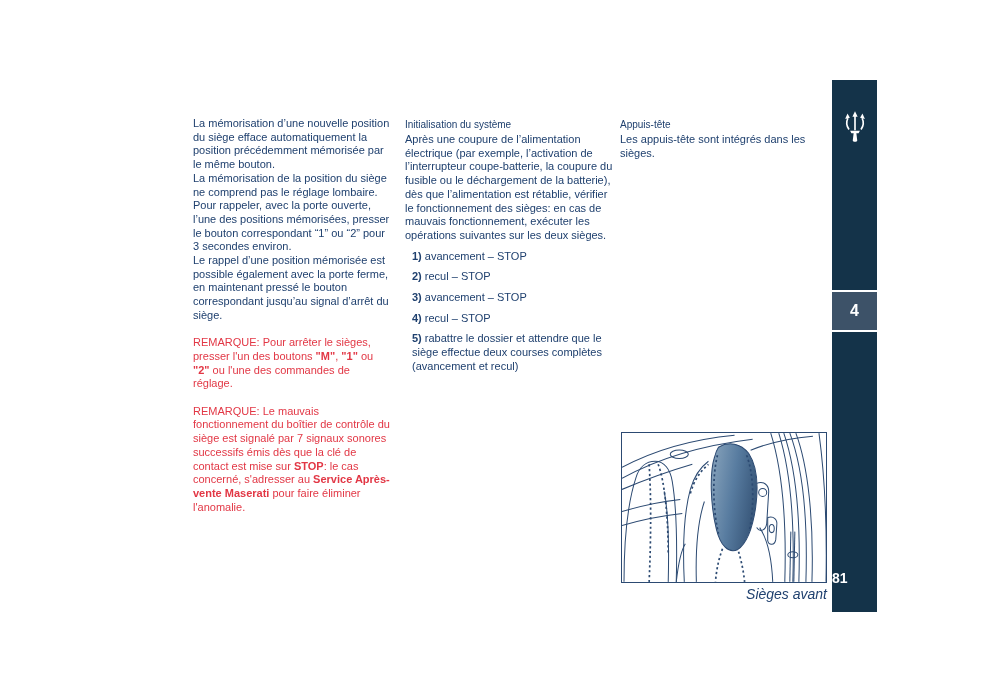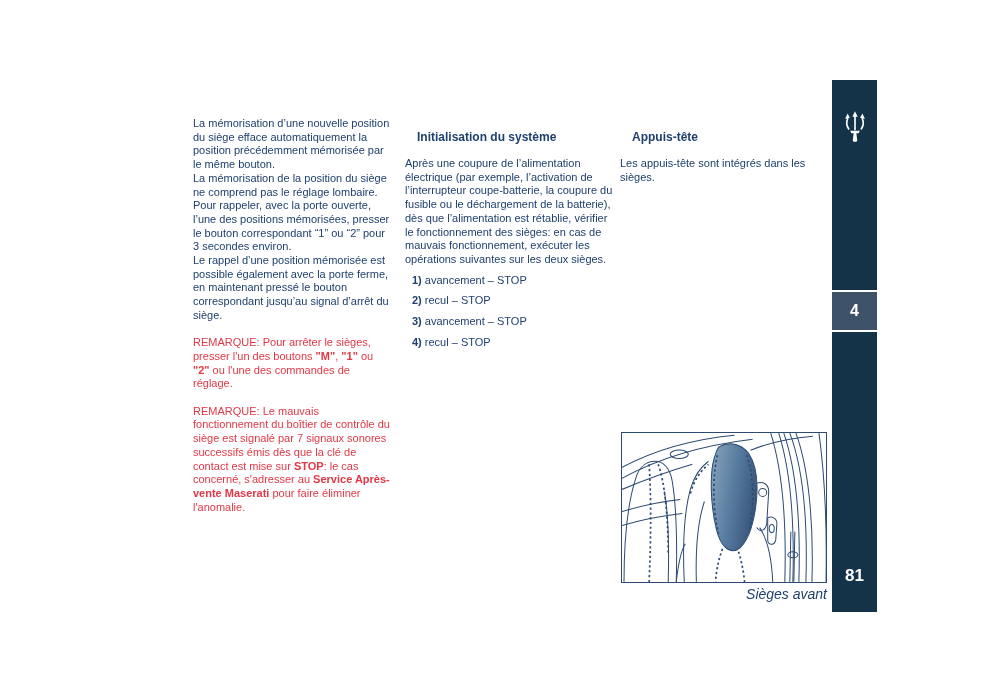--- a/index.html
+++ b/index.html
@@ -6,21 +6,21 @@
   body{
     width:995px;height:696px;position:relative;background:#ffffff;
     font-family:"Liberation Sans",sans-serif;overflow:hidden;
     color:var(--text);
   }
   .col{position:absolute;top:117px;font-size:11px;line-height:13.7px;color:var(--text);}
   .col p{margin:0;}
   .col-left{left:193px;width:199px;}
   .col-mid{left:405px;width:208px;}
   .col-right{left:620px;width:212px;}
-  h2{font-size:12px;line-height:16px;margin:12px;font-weight:bold;color:var(--text);}
+  h2{font-size:10px;line-height:16px;margin:0;font-weight:normal;color:var(--text);}
   .note{color:var(--red);margin-top:13.7px !important;}
   .note .b,.steps .b{font-weight:bold;}
   .steps p{margin:7px;}
   .seat-figure{
     position:absolute;left:621px;top:432px;width:206px;height:151px;margin:0;
     border:1.6px solid var(--line);box-sizing:border-box;background:#fff;
   }
   .seat-figure svg{width:100%;height:100%;display:block;}
   .caption{
     position:absolute;left:620px;top:586px;width:207px;text-align:right;
@@ -31,22 +31,22 @@
     background:var(--navy);
   }
   .trident{position:absolute;left:0;top:28px;width:45px;height:42px;display:flex;justify-content:center;}
   .chapter-tab{
     position:absolute;left:0;top:210px;width:45px;height:42px;
     background:var(--tab);border-top:2px solid #fff;border-bottom:2px solid #fff;
     box-sizing:border-box;display:flex;align-items:center;justify-content:center;
     color:#fff;font-weight:bold;font-size:16px;
   }
   .page-num{
-    position:absolute;left:0;bottom:26px;width:45px;text-align:center;
-    color:#fff;font-weight:bold;font-size:17px;
+    position:absolute;left:0;bottom:26px;width:45px;
+    color:#fff;font-weight:bold;font-size:14px;
   }
   
   .ln{stroke:var(--line);fill:none;stroke-width:1;}
   .stitch{stroke:var(--line);fill:none;stroke-width:1.7;stroke-dasharray:2.2 2.6;}
   .hl-stop1{stop-color:var(--hr-light);}
   .hl-stop2{stop-color:var(--hr-mid);}
   .hl-stop3{stop-color:var(--hr-dark);}
 </style>
 </head>
 <body>
@@ -69,20 +69,21 @@
   <div class="col col-mid">
     <h2>Initialisation du système</h2>
     <div>
         <p>Après une coupure de l’alimentation électrique (par exemple, l’activation de l’interrupteur coupe-batterie, la coupure du fusible ou le déchargement de la batterie), dès que l’alimentation est rétablie, vérifier le fonctionnement des sièges: en cas de mauvais fonctionnement, exécuter les opérations suivantes sur les deux sièges.</p>
       </div>
     <div class="steps">
         <p><span class="b">1) </span>avancement – STOP</p>
         <p><span class="b">2) </span>recul – STOP</p>
         <p><span class="b">3) </span>avancement – STOP</p>
         <p><span class="b">4) </span>recul – STOP</p>
+        <p><span class="b">5) </span>rabattre le dossier et attendre que le siège effectue deux courses complètes (avancement et recul)</p>
       </div>
   </div>
 
   <div class="col col-right">
     <h2>Appuis-tête</h2>
     <p>Les appuis-tête sont intégrés dans les sièges.</p>
   </div>
 
   <figure class="seat-figure">
     <svg viewBox="0 0 203 148">

